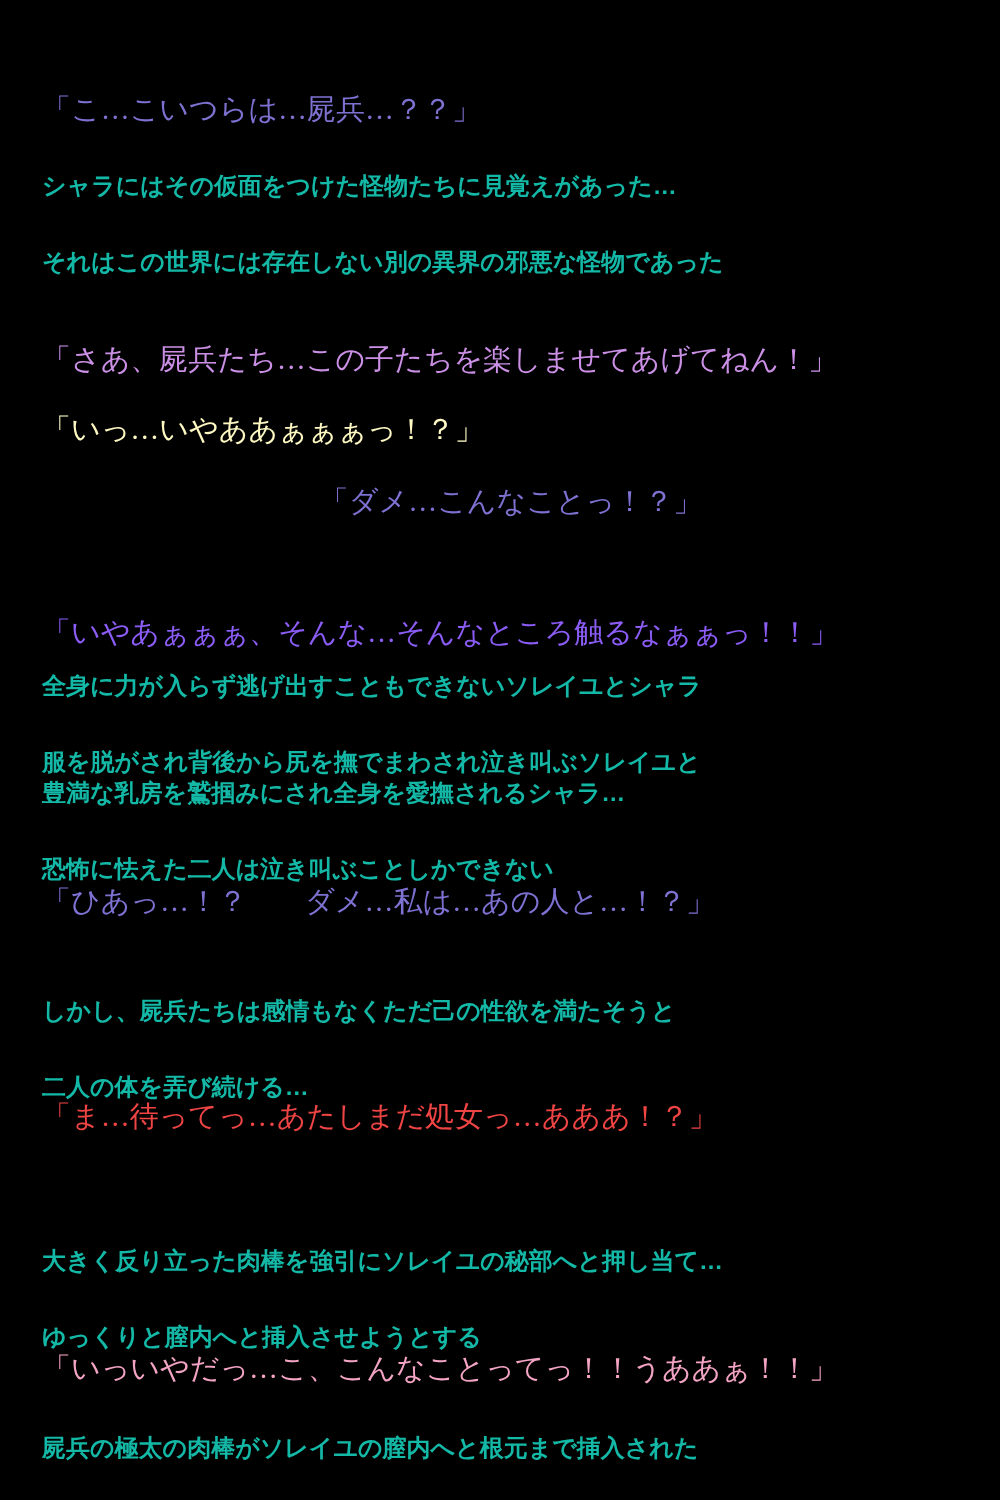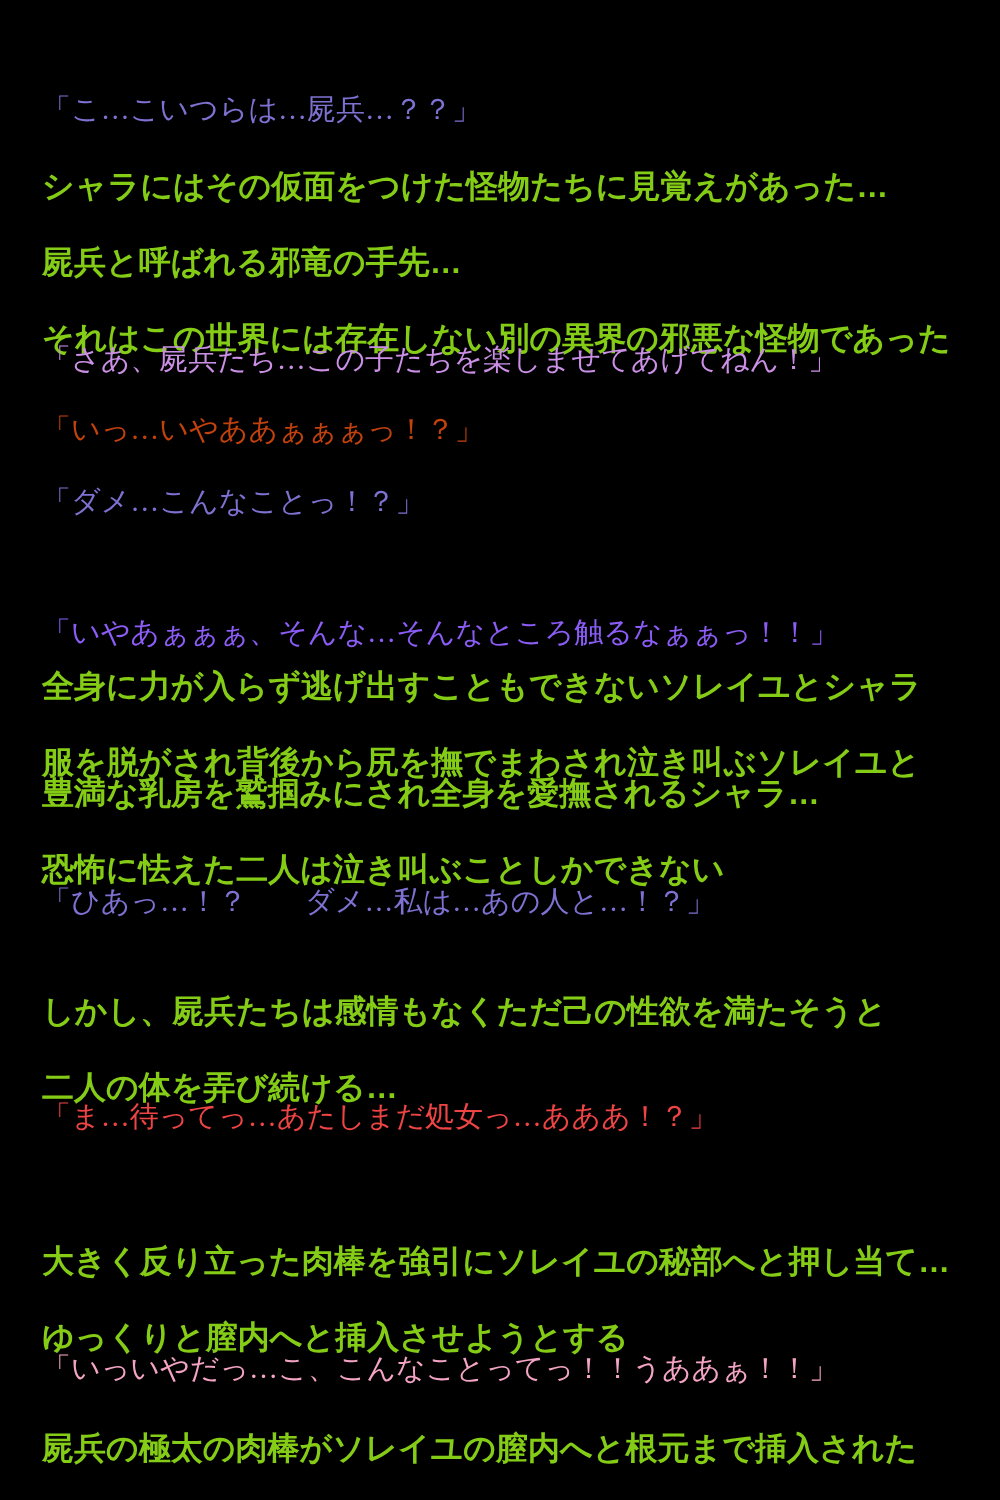--- a/index.html
+++ b/index.html
@@ -22,53 +22,52 @@
     right: 20px;
     white-space: pre;
   }
   .line {
     display: block;
     line-height: 40px;
   }
   .narration .line {
     font-family: "Liberation Sans", "DejaVu Sans", sans-serif;
     font-weight: 700;
-    font-size: 32px;
-    color: #84cc16;
+    font-size: 24px;
+    color: #14b8a6;
   }
   .dialogue .line {
     font-family: "Liberation Serif", "DejaVu Serif", serif;
     font-weight: 400;
     font-size: 29px;
   }
 </style>
 </head>
 <body>
 
 <div class="page" style="background: rgb(0, 0, 0);">
 
   <div class="block dialogue" style="top: 53px; color: rgb(125, 113, 209);">
     <span class="line">「こ…こいつらは…屍兵…？？」</span>
   </div>
 
   <div class="block narration" style="top: 130px; color: rgb(250, 250, 250);">
     <span class="line">シャラにはその仮面をつけた怪物たちに見覚えがあった…</span>
-    <span class="line">屍兵と呼ばれる邪竜の手先…</span>
     <span class="line">それはこの世界には存在しない別の異界の邪悪な怪物であった</span>
   </div>
 
   <div class="block dialogue" style="top: 303px; color: rgb(203, 144, 230);">
     <span class="line">「さあ、屍兵たち…この子たちを楽しませてあげてねん！」</span>
   </div>
 
-  <div class="block dialogue" style="top: 373px; color: #c2410c;">
+  <div class="block dialogue" style="top: 373px; color: #fef9c3;">
     <span class="line">「いっ…いやああぁぁぁっ！？」</span>
   </div>
 
-  <div class="block dialogue" style="top: 445px; color: rgb(125, 113, 209);">
+  <div class="block dialogue" style="top: 445px; color: rgb(125, 113, 209); text-align: center;">
     <span class="line">「ダメ…こんなことっ！？」</span>
   </div>
 
   <div class="block dialogue" style="top: 576px; color: #8b5cf6;">
     <span class="line">「いやあぁぁぁ、そんな…そんなところ触るなぁぁっ！！」</span>
   </div>
 
   <div class="block narration" style="top: 630px; color: rgb(250, 250, 250);">
     <span class="line">全身に力が入らず逃げ出すこともできないソレイユとシャラ</span>
     <span class="line">服を脱がされ背後から尻を撫でまわされ泣き叫ぶソレイユと</span>

